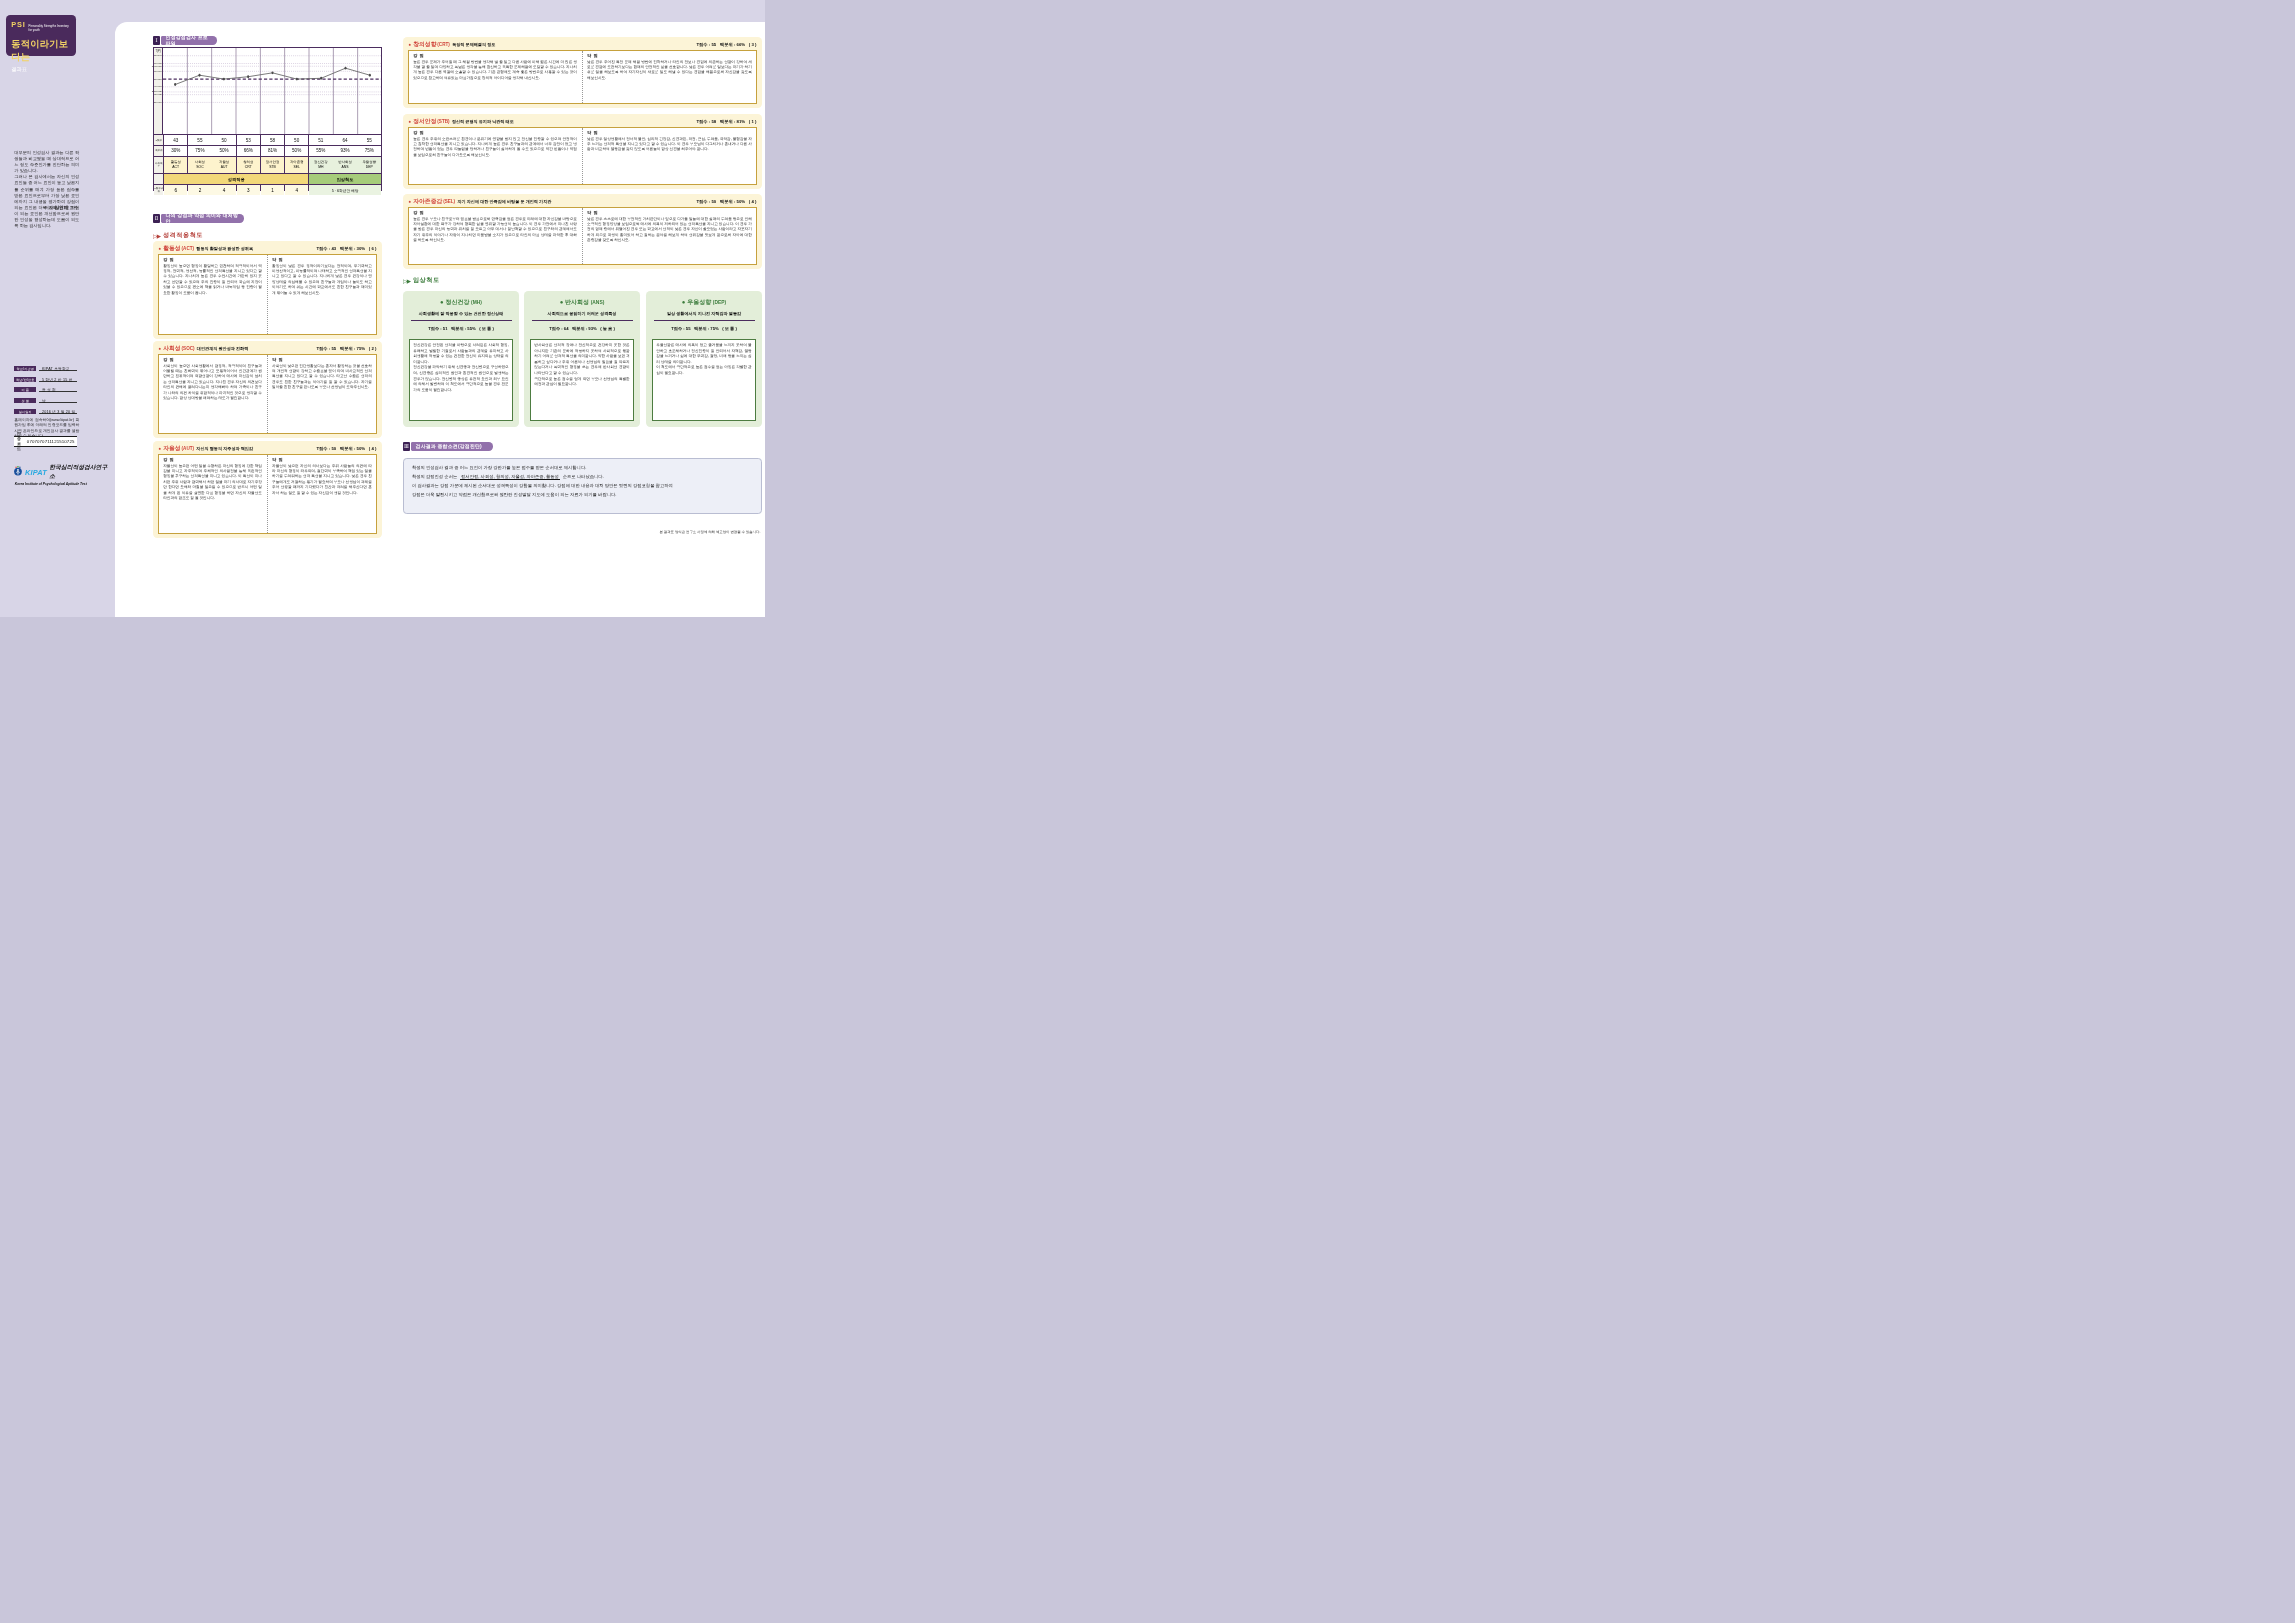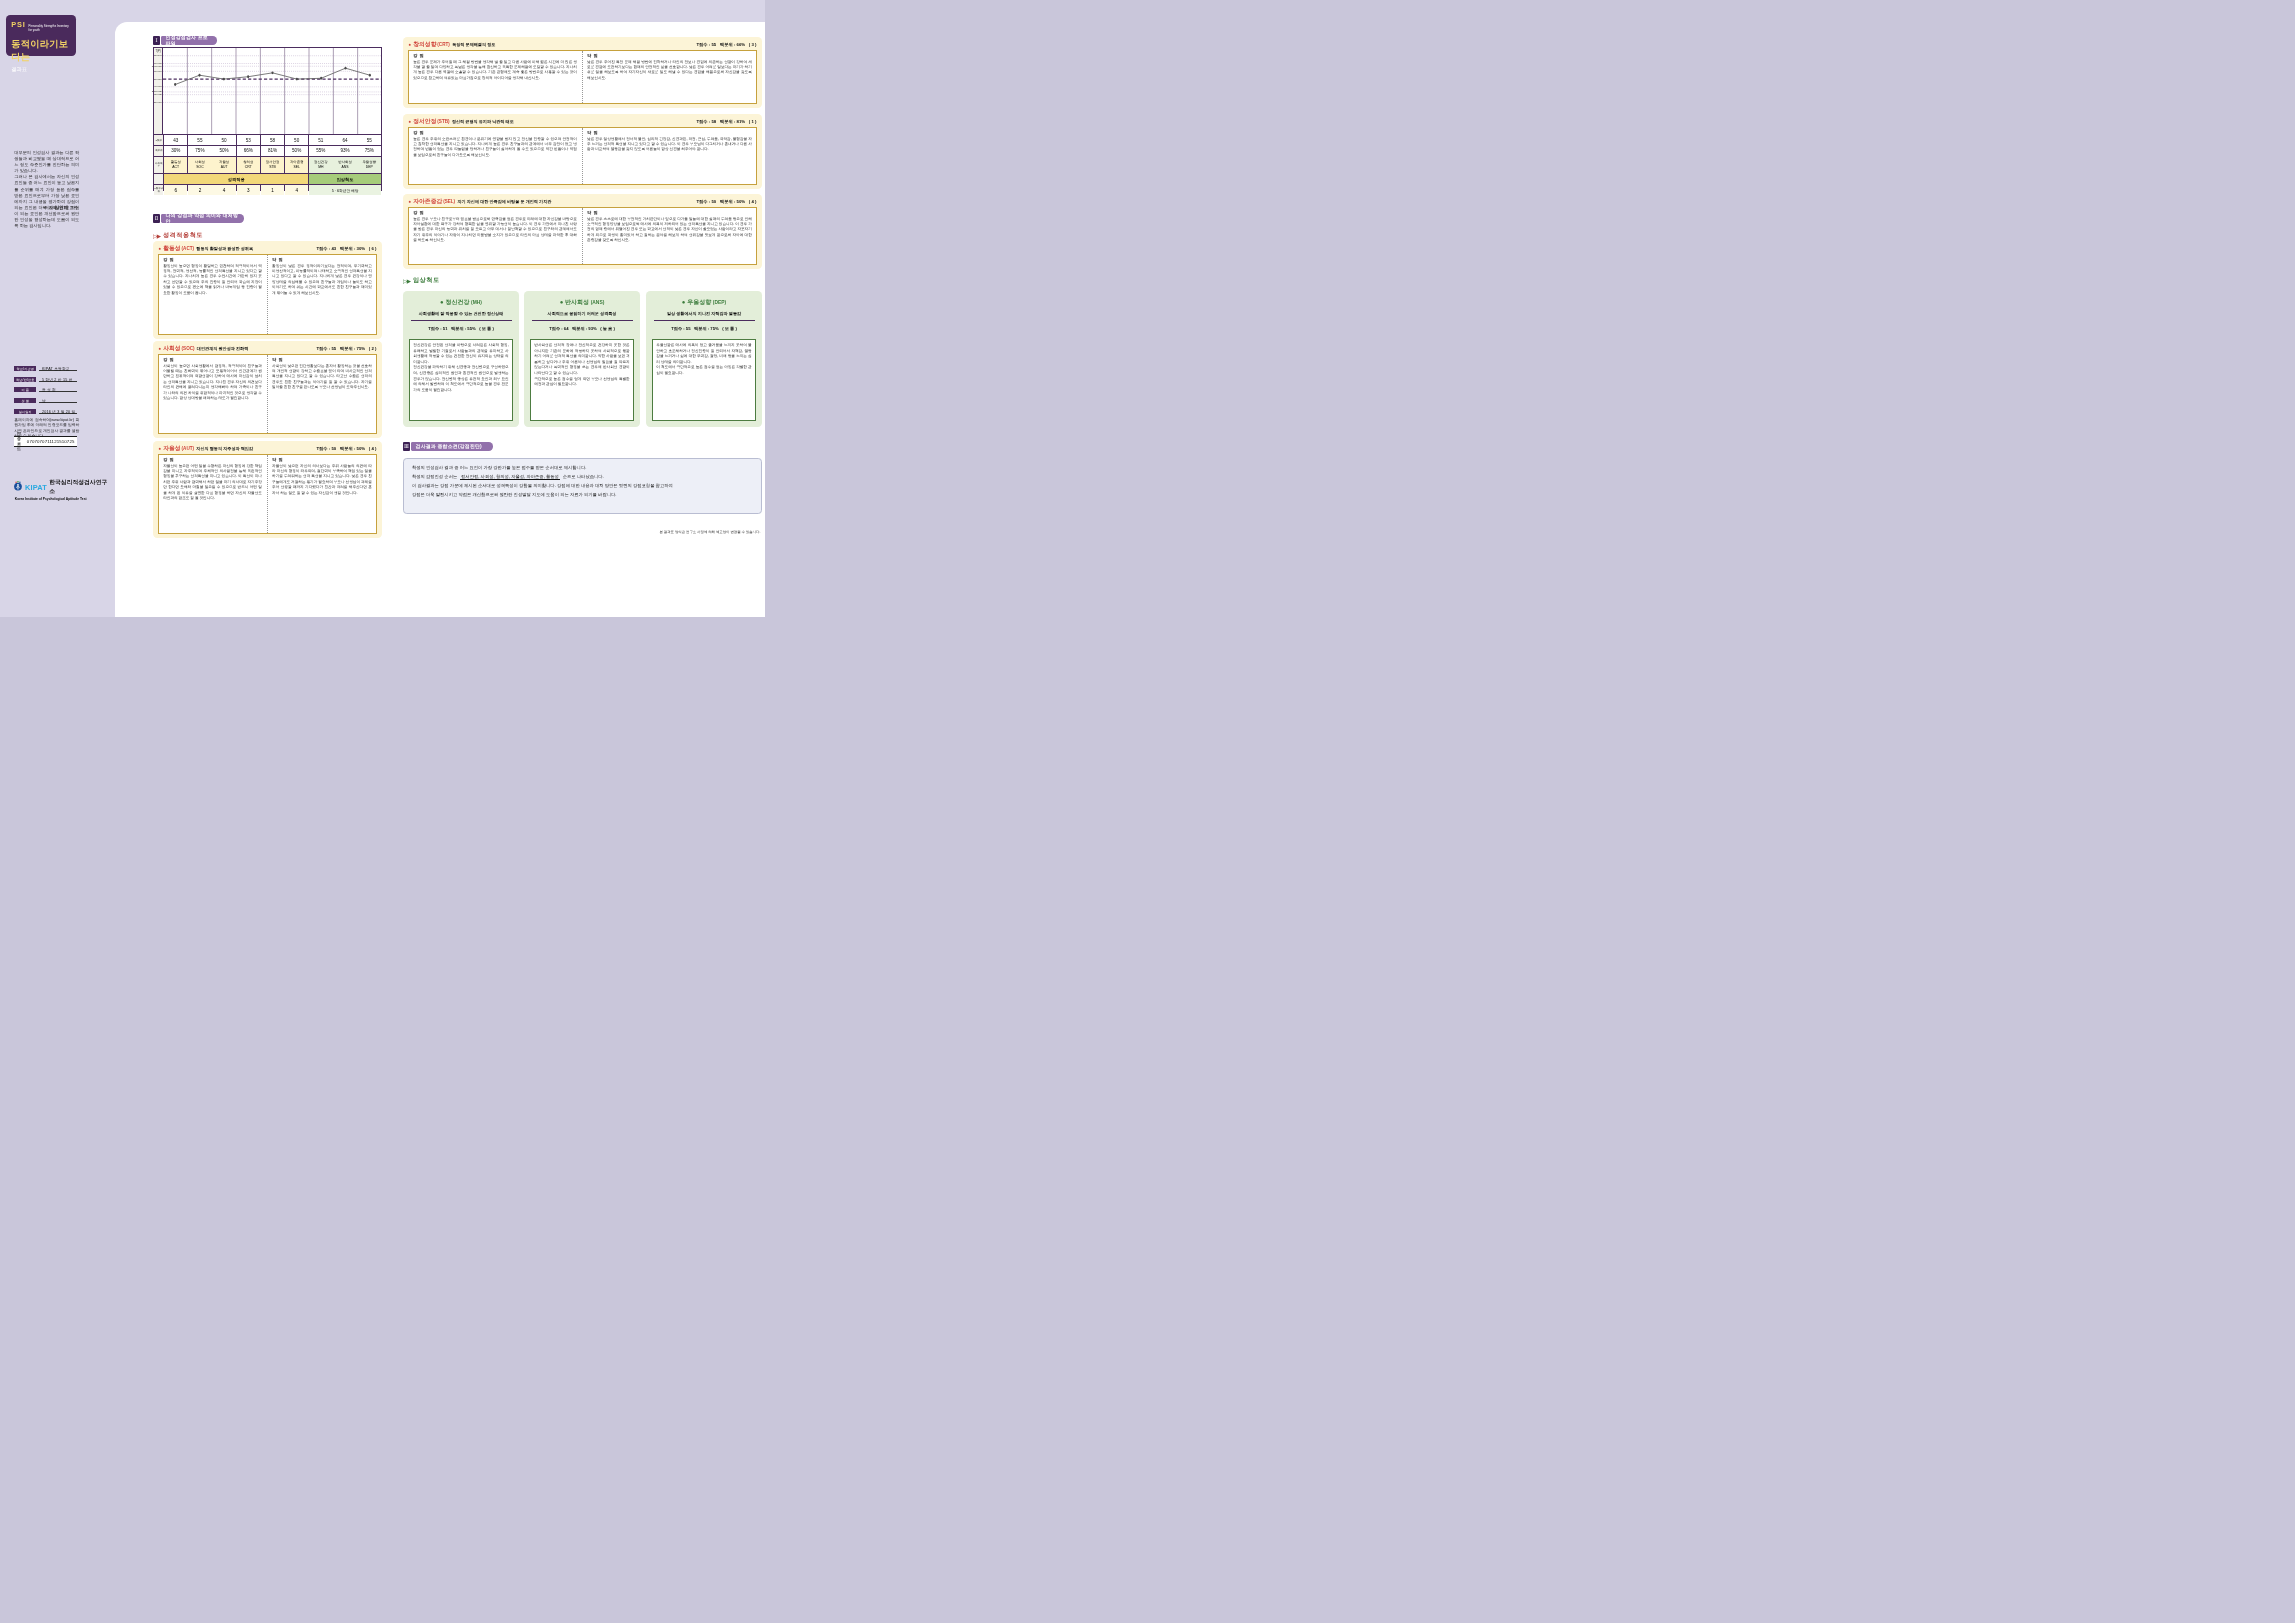--- a/index.html
+++ b/index.html
@@ -18,21 +18,21 @@
   .intro{position:absolute;left:14.3px;top:150px;width:65px;font-size:4.2px;line-height:1.45;color:#1a1a1a;text-align:justify;white-space:pre-line;}
   .author{position:absolute;left:14.3px;top:205px;width:64px;text-align:right;font-size:4.4px;color:#111;}
   .author b{font-size:4.6px;}
   .field-row{position:absolute;left:14.3px;width:63px;height:5.1px;display:flex;align-items:stretch;}
   .field-label{width:22px;background:#4a2a5c;color:#fff;font-size:3.1px;display:flex;align-items:center;justify-content:center;letter-spacing:0.2px;}
   .field-value{flex:1;margin-left:2.8px;border-bottom:0.5px solid #333;font-size:3.7px;color:#111;display:flex;align-items:center;padding-left:2.8px;letter-spacing:0.2px;}
   .homepage-note{position:absolute;left:14.3px;top:418px;width:65px;font-size:3.8px;line-height:1.4;color:#1a1a1a;text-align:justify;}
   .authcode-box{position:absolute;left:14.3px;top:436px;width:63px;height:10.6px;background:#fff;border-top:0.8px solid #1a1a1a;border-bottom:0.8px solid #1a1a1a;display:flex;align-items:center;padding:0 2.8px;}
   .authcode-label{font-weight:bold;font-size:3.9px;letter-spacing:0.7px;color:#111;}
   .authcode-value{font-size:4.4px;color:#111;margin-left:4.2px;letter-spacing:0.1px;}
-  .logo{position:absolute;left:14.3px;top:478px;width:97px;}
+  .logo{position:absolute;left:14.3px;top:463px;width:97px;font-style:italic;}
   .logo-row{display:flex;align-items:center;}
   .logo-kipat{color:#2aa9e0;font-size:7.4px;font-weight:bold;margin-left:0.9px;letter-spacing:0.2px;}
   .logo-kr{color:#0d0d0d;font-size:5.8px;font-weight:bold;margin-left:2.3px;}
   .logo-en{font-size:3.3px;font-weight:bold;color:#0d0d0d;margin-top:0.9px;margin-left:0.5px;}
 
   
   .sec-badge{position:absolute;width:7px;height:8.8px;background:#3c2154;color:#fff;font-family:"Liberation Serif","DejaVu Serif",serif;font-size:5.1px;display:flex;align-items:center;justify-content:center;border-radius:0.9px;}
   .sec-bar{position:absolute;height:8.8px;background:#9271ab;border-radius:1.4px 4.2px 4.2px 1.4px;color:#fff;font-weight:bold;font-size:4.9px;display:flex;align-items:center;padding:0 4.6px;letter-spacing:0.2px;}
 
   

